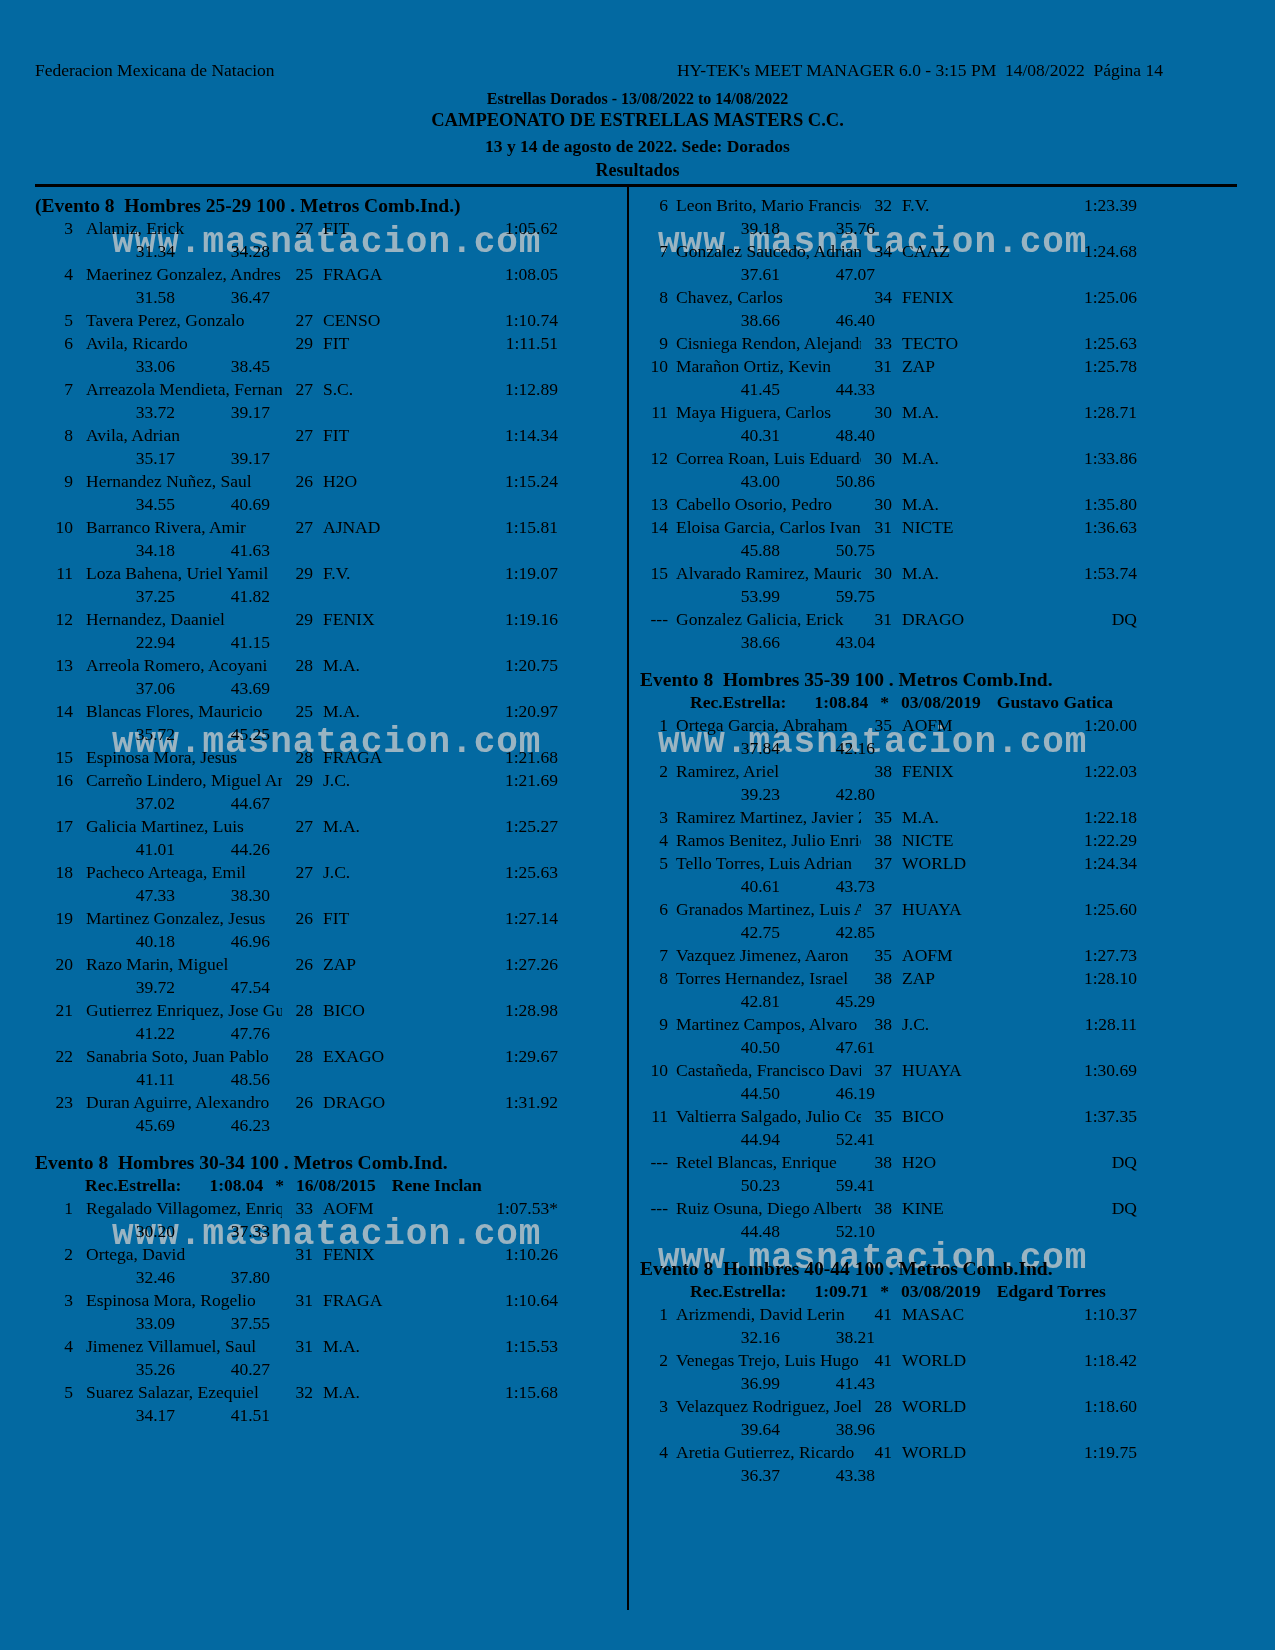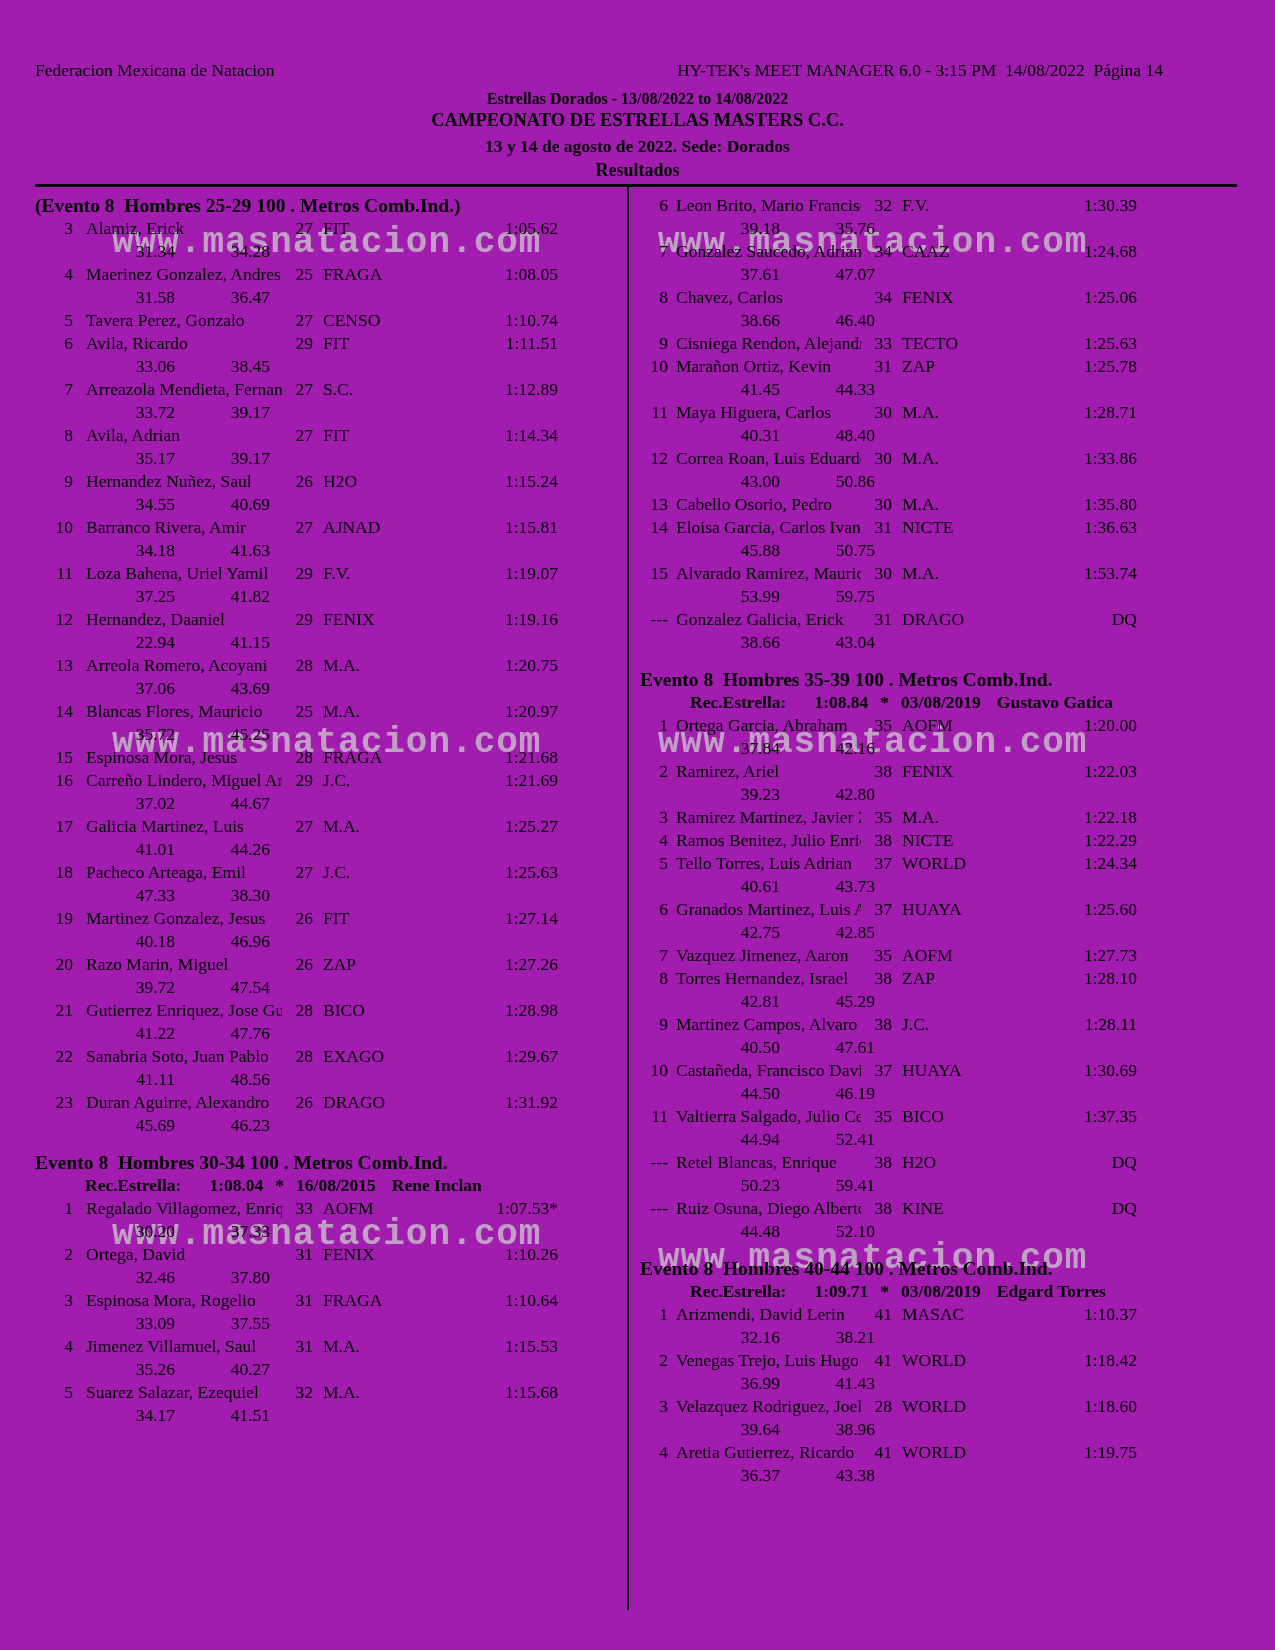--- a/index.html
+++ b/index.html
@@ -1,16 +1,16 @@
 <!DOCTYPE html>
 <html><head>
 <meta charset="utf-8">
 <style>
   html,body{margin:0;padding:0;background:#ffffff;}
-  .page{position:relative;width:1275px;height:1650px;background:#a21caf;
+  .page{position:relative;width:1275px;height:1650px;background:#0369a1;
         font-family:"Liberation Serif",serif;color:#000;overflow:hidden;}
 
   
   .hdr-left{position:absolute;left:35px;top:60px;font-size:17.5px;}
   .hdr-right{position:absolute;right:112px;top:60px;font-size:17.5px;white-space:pre;}
   .title{position:absolute;left:0;width:100%;text-align:center;font-weight:bold;}
   .title1{top:90px;font-size:16px;font-family:Liberation Serif, serif;}
   .title2{top:110px;font-size:18.5px;}
   .title3{top:136px;font-size:17.5px;}
   .title4{top:160px;font-size:18px;}
@@ -363,21 +363,21 @@
         </div>
       </div>
     </div>
   <div class="col col-right" id="col-right">
       <div class="section">
         <div class="row">
           <span class="rank">6</span>
           <span class="name">Leon Brito, Mario Francisco</span>
           <span class="age">32</span>
           <span class="team">F.V.</span>
-          <span class="time">1:30.39</span>
+          <span class="time">1:23.39</span>
         </div>
         <div class="splits">
           <span class="s1">39.18</span>
           <span class="s2">35.76</span>
         </div>
         <div class="row">
           <span class="rank">7</span>
           <span class="name">Gonzalez Saucedo, Adrian</span>
           <span class="age">34</span>
           <span class="team">CAAZ</span>

